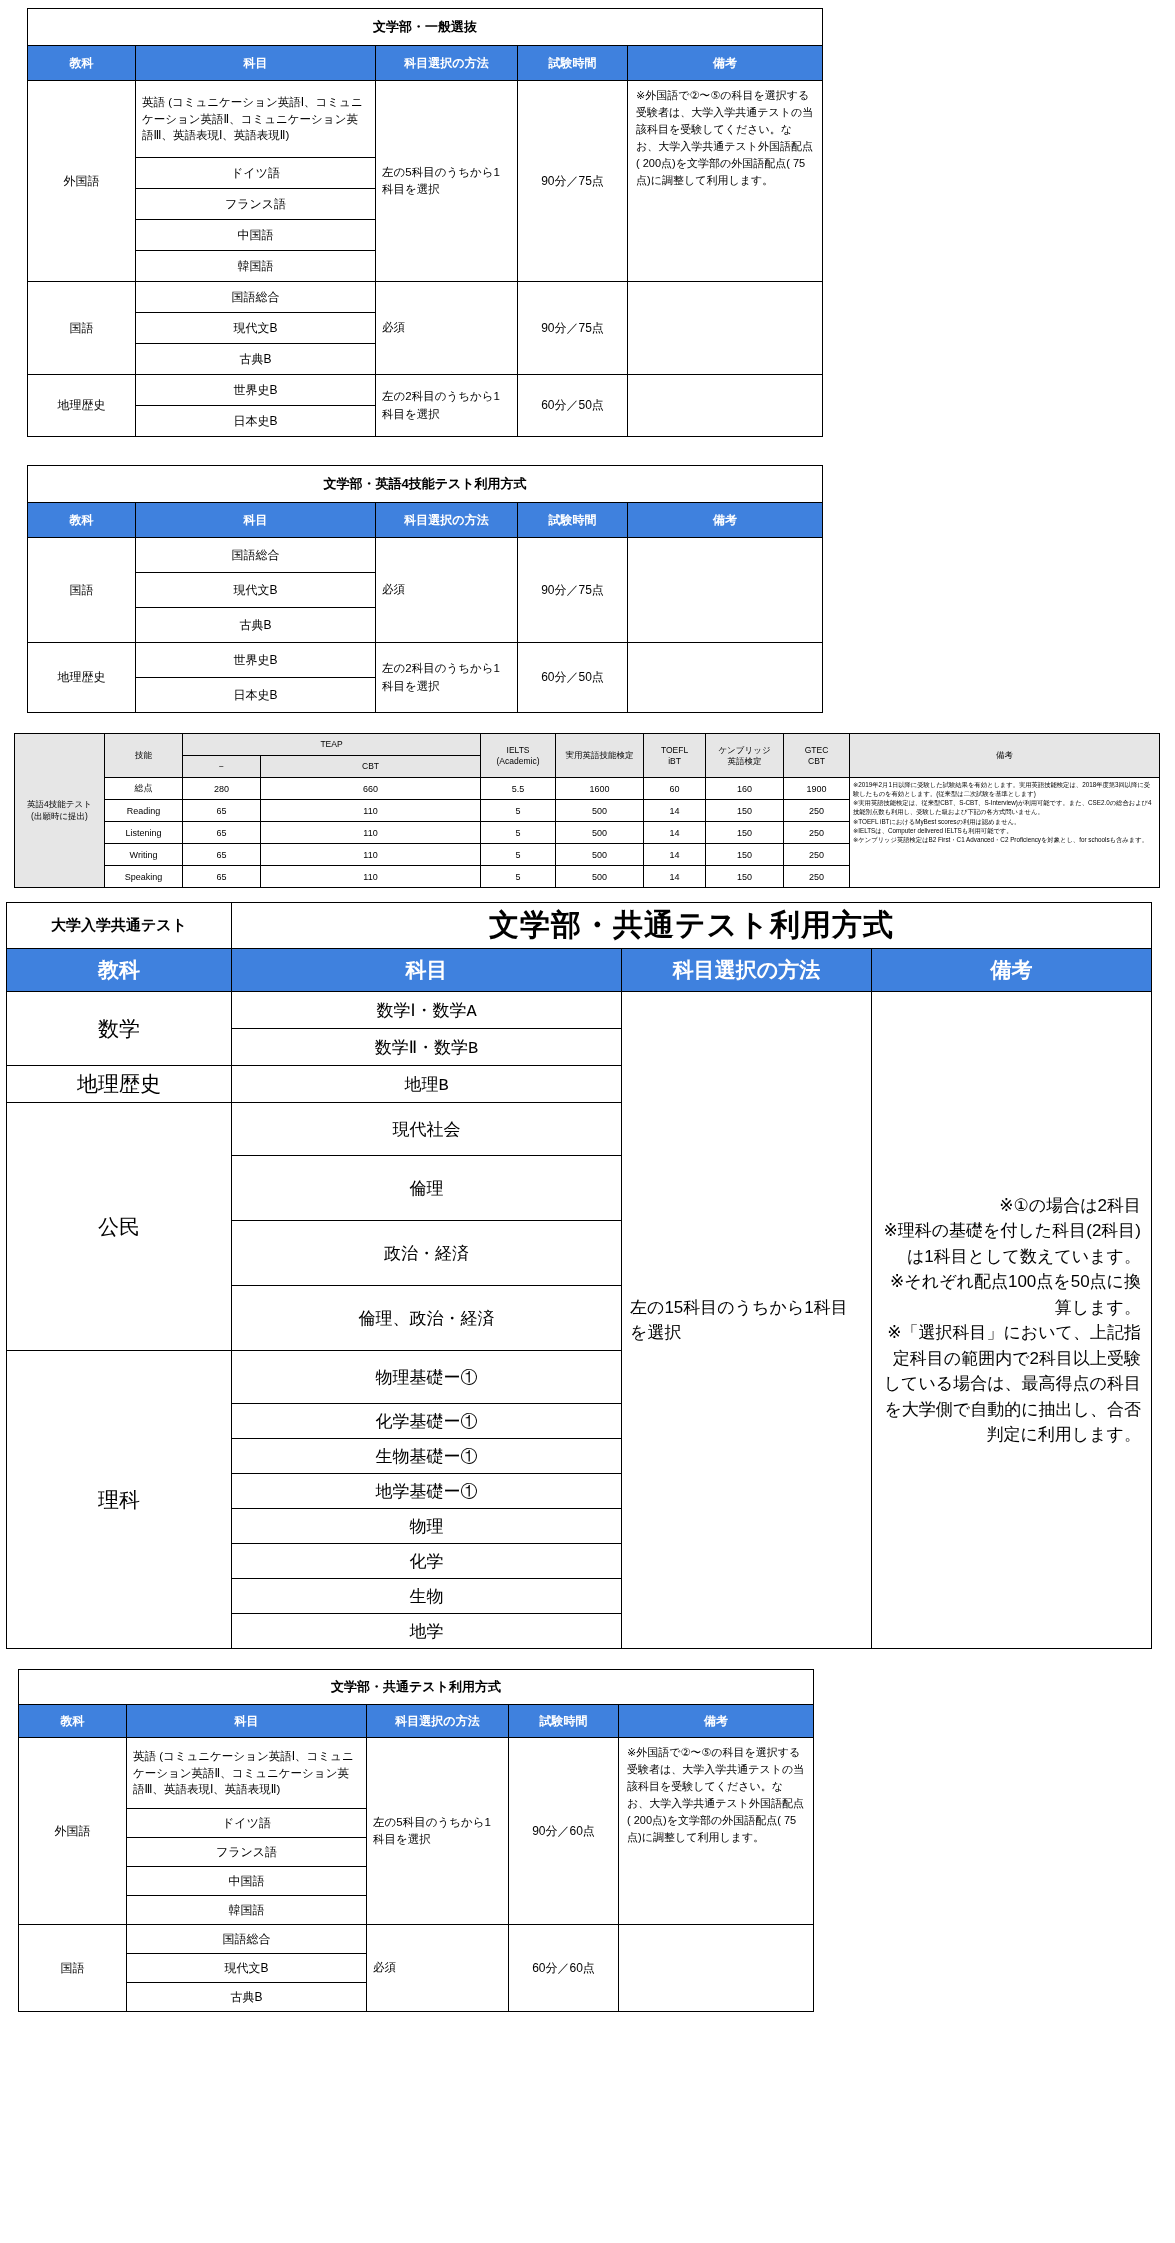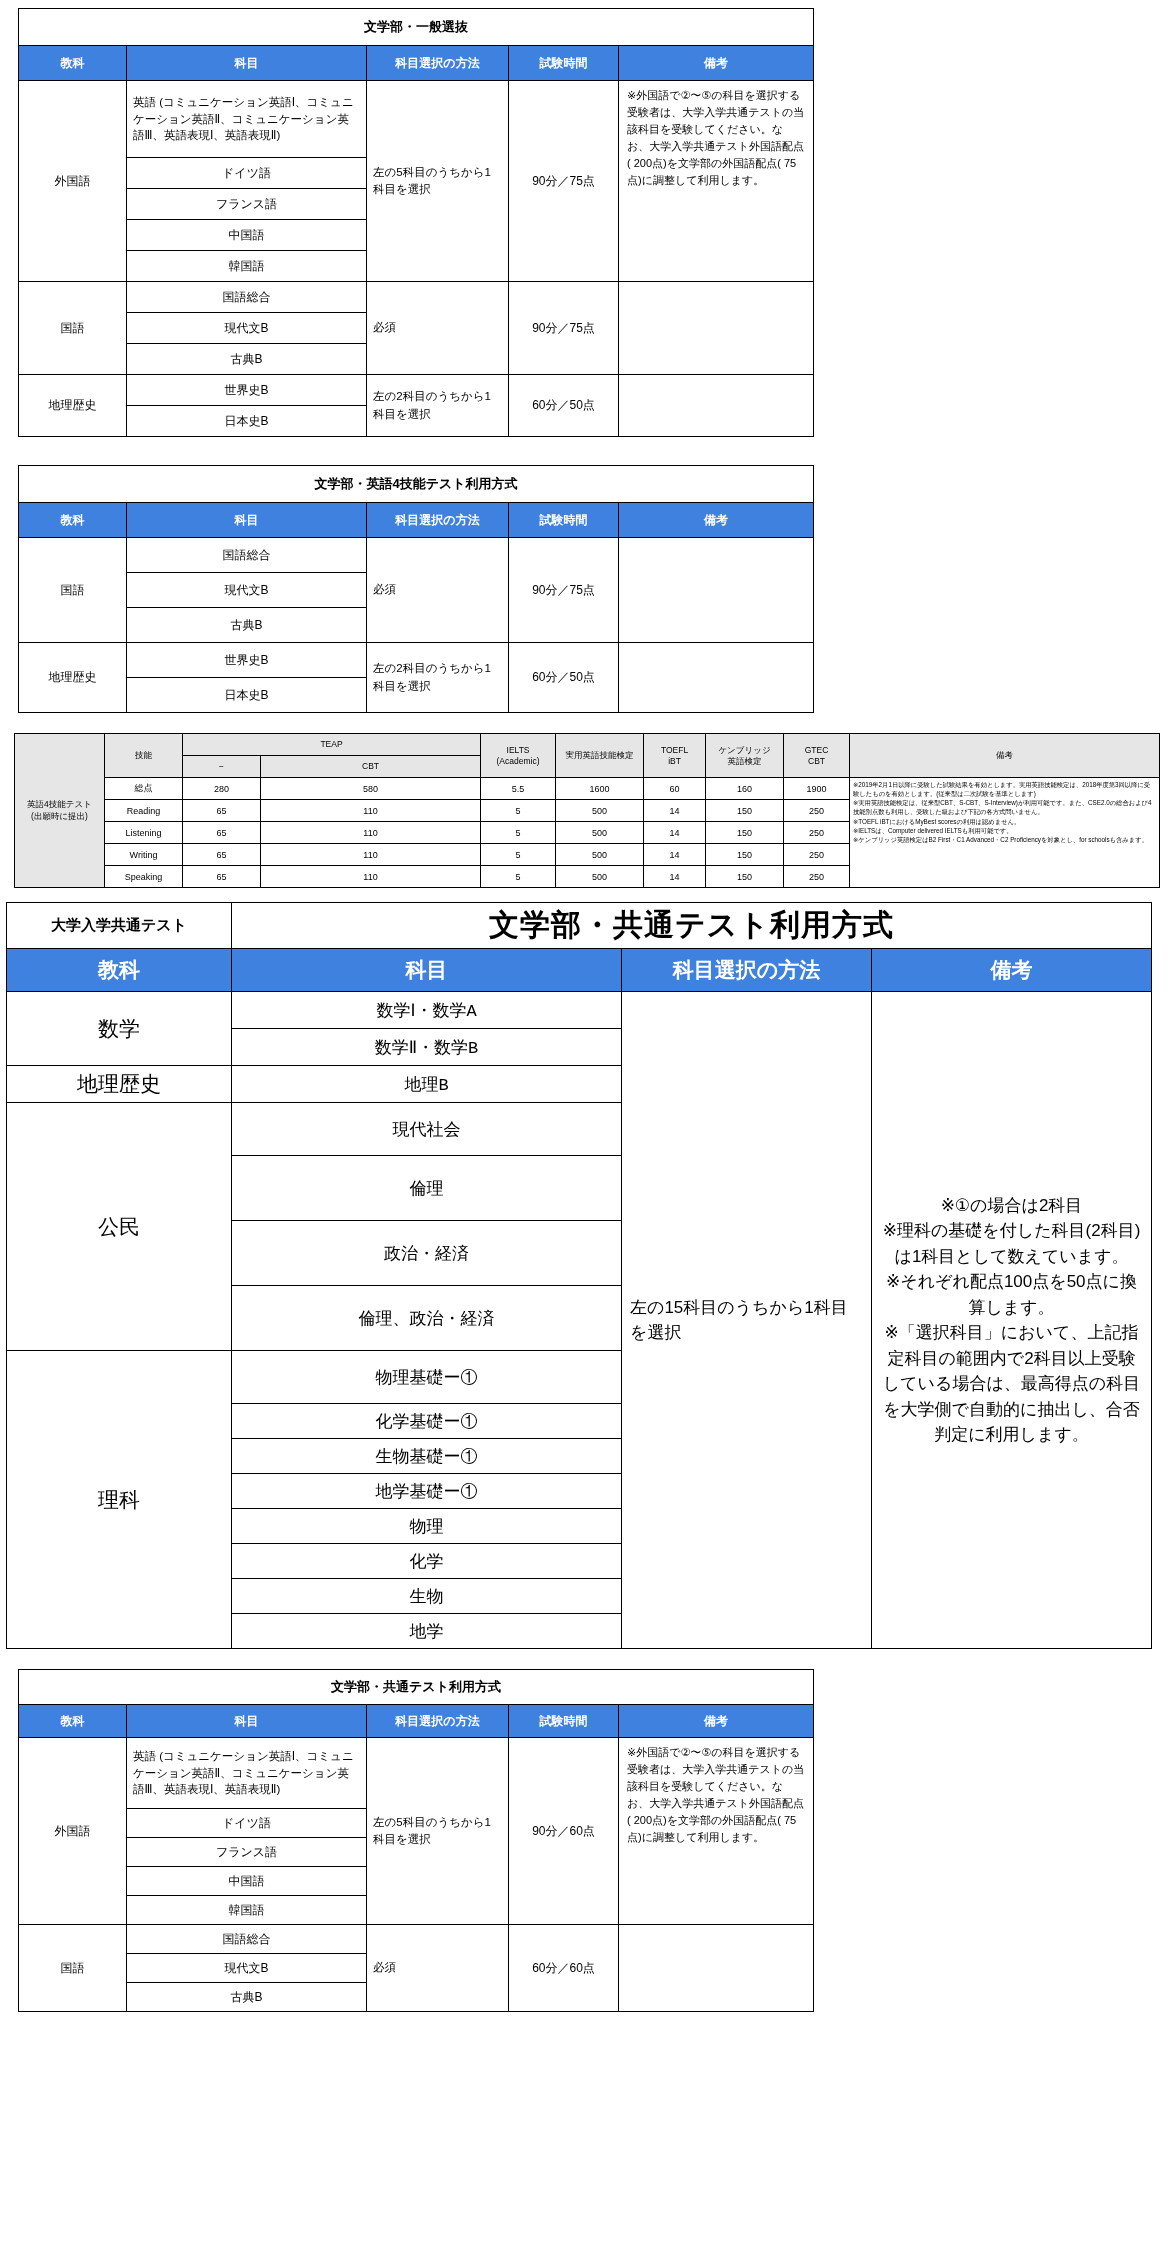--- a/index.html
+++ b/index.html
@@ -11,21 +11,21 @@
   }
   .page{width:1175px;position:relative;padding-top:8px;box-sizing:border-box;}
 
   
   table{border-collapse:collapse;table-layout:fixed;}
   td,th{border:1px solid #000;padding:2px 4px;vertical-align:middle;text-align:center;}
   .hdr{background:#3f81de;color:#fff;font-weight:bold;}
   .title-row{font-weight:bold;background:#fff;}
 
   
-  .tbl-a{width:795px;margin-left:18px;font-size:12px;}
+  .tbl-a{width:795px;margin-left:27px;font-size:12px;}
   .tbl-a .title-row td{font-size:13px;padding:5px 0;}
   .tbl-a .hdr td{font-size:12px;padding:4px 0;}
   .tbl-a td{height:26px;}
   .tbl-a .subj-long{text-align:left;font-size:11.5px;line-height:1.45;padding:4px 6px;}
   .tbl-a .note{text-align:left;font-size:11px;line-height:1.55;padding:6px 8px;vertical-align:top;}
   .tbl-a .method{text-align:left;font-size:11.5px;line-height:1.5;padding:4px 6px;}
 
   .gap-28{height:28px;}
   .gap-20{height:20px;}
   .gap-14{height:14px;}
@@ -39,21 +39,21 @@
 
   
   .tbl-c{width:1145px;margin-left:6px;font-size:20px;}
   .tbl-c td{height:30px;}
   .tbl-c .big-title{font-size:30px;font-weight:bold;letter-spacing:1px;}
   .tbl-c .small-title{font-size:15px;font-weight:bold;}
   .tbl-c .hdr td{font-size:21px;padding:6px 0;}
   .tbl-c .cat{font-size:21px;}
   .tbl-c .subj{font-size:17px;font-family:Liberation Mono, monospace;}
   .tbl-c .method{font-size:17px;text-align:left;line-height:1.5;padding:0 8px;}
-  .tbl-c .note{font-size:17px;text-align:center;line-height:1.5;padding:8px 10px;vertical-align:middle;}
+  .tbl-c .note{font-size:17px;text-align:right;line-height:1.5;padding:8px 10px;vertical-align:middle;}
 
   
   .tbl-d{width:795px;margin-left:18px;font-size:12px;}
   .tbl-d .title-row td{font-size:13px;padding:5px 0;}
   .tbl-d .hdr td{font-size:12px;padding:4px 0;}
   .tbl-d td{height:24px;}
   .tbl-d .subj-long{text-align:left;font-size:11.5px;line-height:1.45;padding:4px 6px;}
   .tbl-d .note{text-align:left;font-size:11px;line-height:1.55;padding:6px 8px;vertical-align:top;}
   .tbl-d .method{text-align:left;font-size:11.5px;line-height:1.5;padding:4px 6px;}
 </style>
@@ -205,21 +205,21 @@
       <td class="hd" rowspan="2">備考</td>
     </tr>
     <tr>
       <td class="hd">−</td>
       <td class="hd">CBT</td>
     </tr>
 
     <tr>
       <td>総点</td>
       <td>280</td>
-      <td>580</td>
+      <td>660</td>
       <td>5.5</td>
       <td>1600</td>
       <td>60</td>
       <td>160</td>
       <td>1900</td>
       <td class="remark" rowspan="5" style="white-space: pre-wrap;">※2019年2月1日以降に受験した試験結果を有効とします。実用英語技能検定は、2018年度第3回以降に受験したものを有効とします。(従来型は二次試験を基準とします)
 ※実用英語技能検定は、従来型CBT、S-CBT、S-Interview)が利用可能です。また、CSE2.0の総合および4技能別点数も利用し、受験した級および下記の各方式問いません。
 ※TOEFL iBTにおけるMyBest scoresの利用は認めません。
 ※IELTSは、Computer delivered IELTSも利用可能です。
 ※ケンブリッジ英語検定はB2 First・C1 Advanced・C2 Proficiencyを対象とし、for schoolsも含みます。</td>

